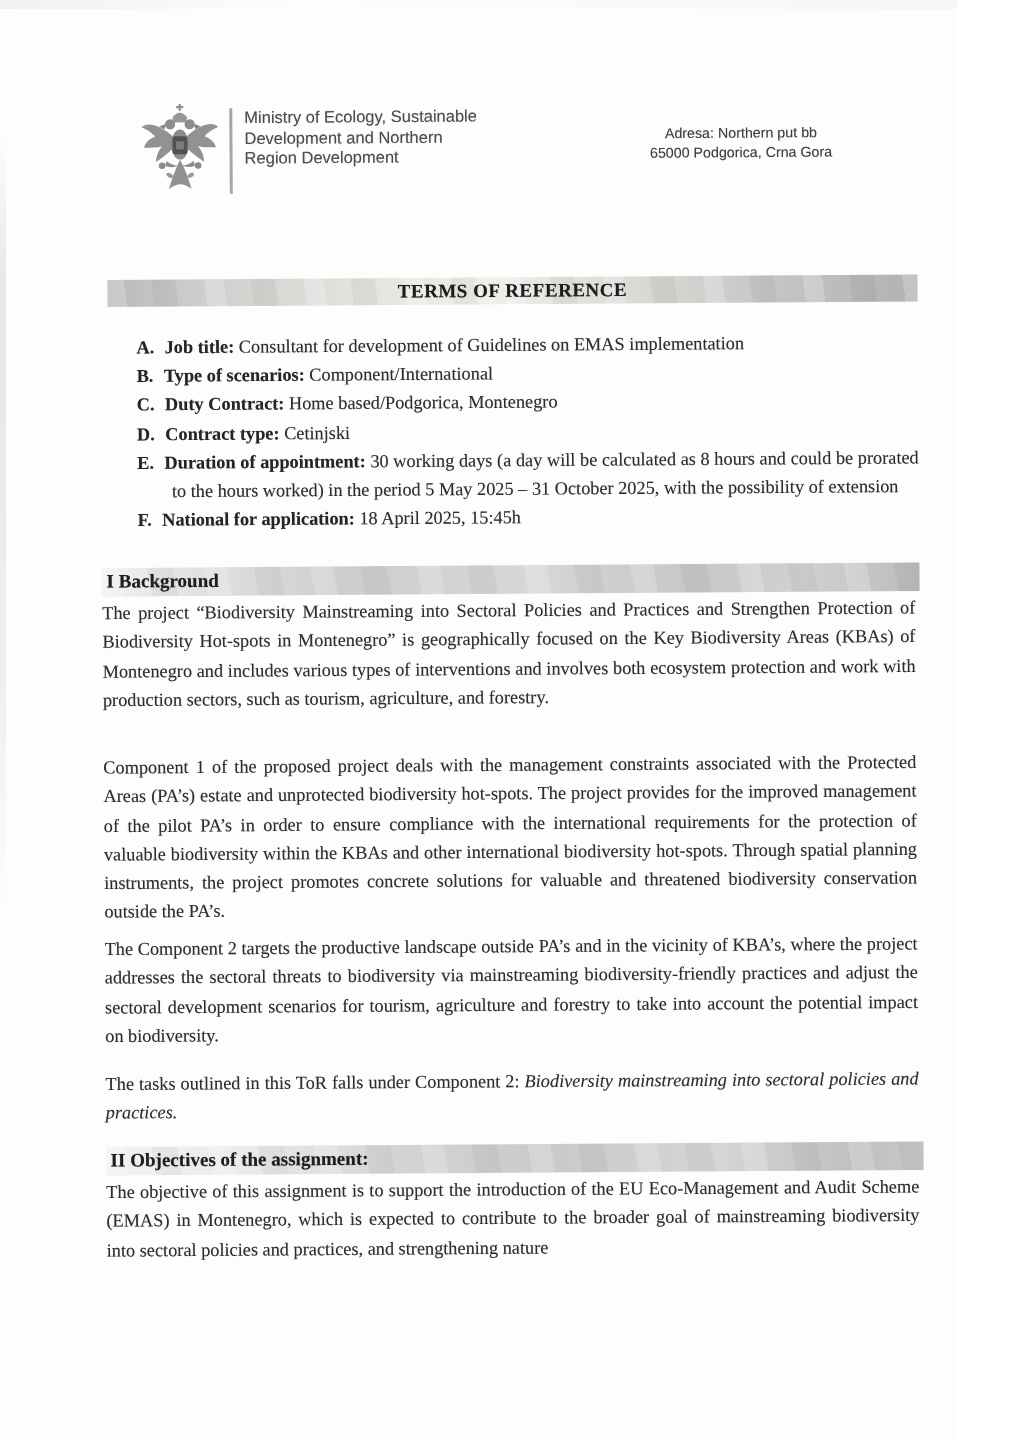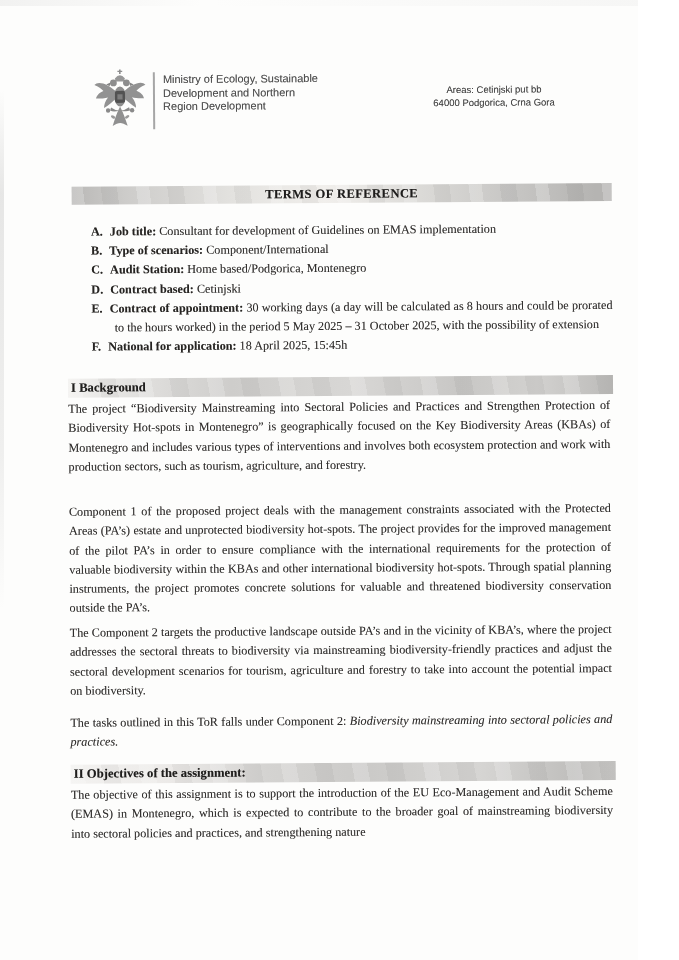--- a/index.html
+++ b/index.html
@@ -140,42 +140,42 @@
           <ellipse cx="34" cy="47.5" rx="2.4" ry="1.4" transform="rotate(-30 34 47.5)" fill="#9a9a9a"></ellipse>
         </g>
       </svg>
       <div class="lh-divider"></div>
       <div class="ministry">
         <div>Ministry of Ecology, Sustainable</div>
         <div>Development and Northern</div>
         <div>Region Development</div>
       </div>
       <div class="address">
-        <div>Areas: Cetinjski put bb</div>
-        <div>64000 Podgorica, Crna Gora</div>
+        <div>Adresa: Northern put bb</div>
+        <div>65000 Podgorica, Crna Gora</div>
       </div>
     </div>
 
     <div class="title-band">TERMS OF REFERENCE</div>
 
     <div class="job-list">
       <div class="job-item">
         <span class="letter">A.</span><span class="label">Job title:</span> <span>Consultant for development of Guidelines on EMAS implementation</span>
       </div>
       <div class="job-item">
         <span class="letter">B.</span><span class="label">Type of scenarios:</span> <span>Component/International</span>
       </div>
       <div class="job-item">
-        <span class="letter">C.</span><span class="label">Audit Station:</span> <span>Home based/Podgorica, Montenegro</span>
+        <span class="letter">C.</span><span class="label">Duty Contract:</span> <span>Home based/Podgorica, Montenegro</span>
       </div>
       <div class="job-item">
-        <span class="letter">D.</span><span class="label">Contract based:</span> <span>Cetinjski</span>
+        <span class="letter">D.</span><span class="label">Contract type:</span> <span>Cetinjski</span>
       </div>
       <div class="job-item">
-        <span class="letter">E.</span><span class="label">Contract of appointment:</span> <span>30 working days (a day will be calculated as 8 hours and could be prorated to the hours worked) in the period 5 May 2025 – 31 October 2025, with the possibility of extension</span>
+        <span class="letter">E.</span><span class="label">Duration of appointment:</span> <span>30 working days (a day will be calculated as 8 hours and could be prorated to the hours worked) in the period 5 May 2025 – 31 October 2025, with the possibility of extension</span>
       </div>
       <div class="job-item">
         <span class="letter">F.</span><span class="label">National for application:</span> <span>18 April 2025, 15:45h</span>
       </div>
     </div>
 
     <div class="band band-bg">I Background</div>
     <p class="para p-bg1">The project “Biodiversity Mainstreaming into Sectoral Policies and Practices and Strengthen Protection of Biodiversity Hot-spots in Montenegro” is geographically focused on the Key Biodiversity Areas (KBAs) of Montenegro and includes various types of interventions and involves both ecosystem protection and work with production sectors, such as tourism, agriculture, and forestry.</p>
     <p class="para p-bg2">Component 1 of the proposed project deals with the management constraints associated with the Protected Areas (PA’s) estate and unprotected biodiversity hot-spots. The project provides for the improved management of the pilot PA’s in order to ensure compliance with the international requirements for the protection of valuable biodiversity within the KBAs and other international biodiversity hot-spots. Through spatial planning instruments, the project promotes concrete solutions for valuable and threatened biodiversity conservation outside the PA’s.</p>
     <p class="para p-bg3">The Component 2 targets the productive landscape outside PA’s and in the vicinity of KBA’s, where the project addresses the sectoral threats to biodiversity via mainstreaming biodiversity-friendly practices and adjust the sectoral development scenarios for tourism, agriculture and forestry to take into account the potential impact on biodiversity.</p>

